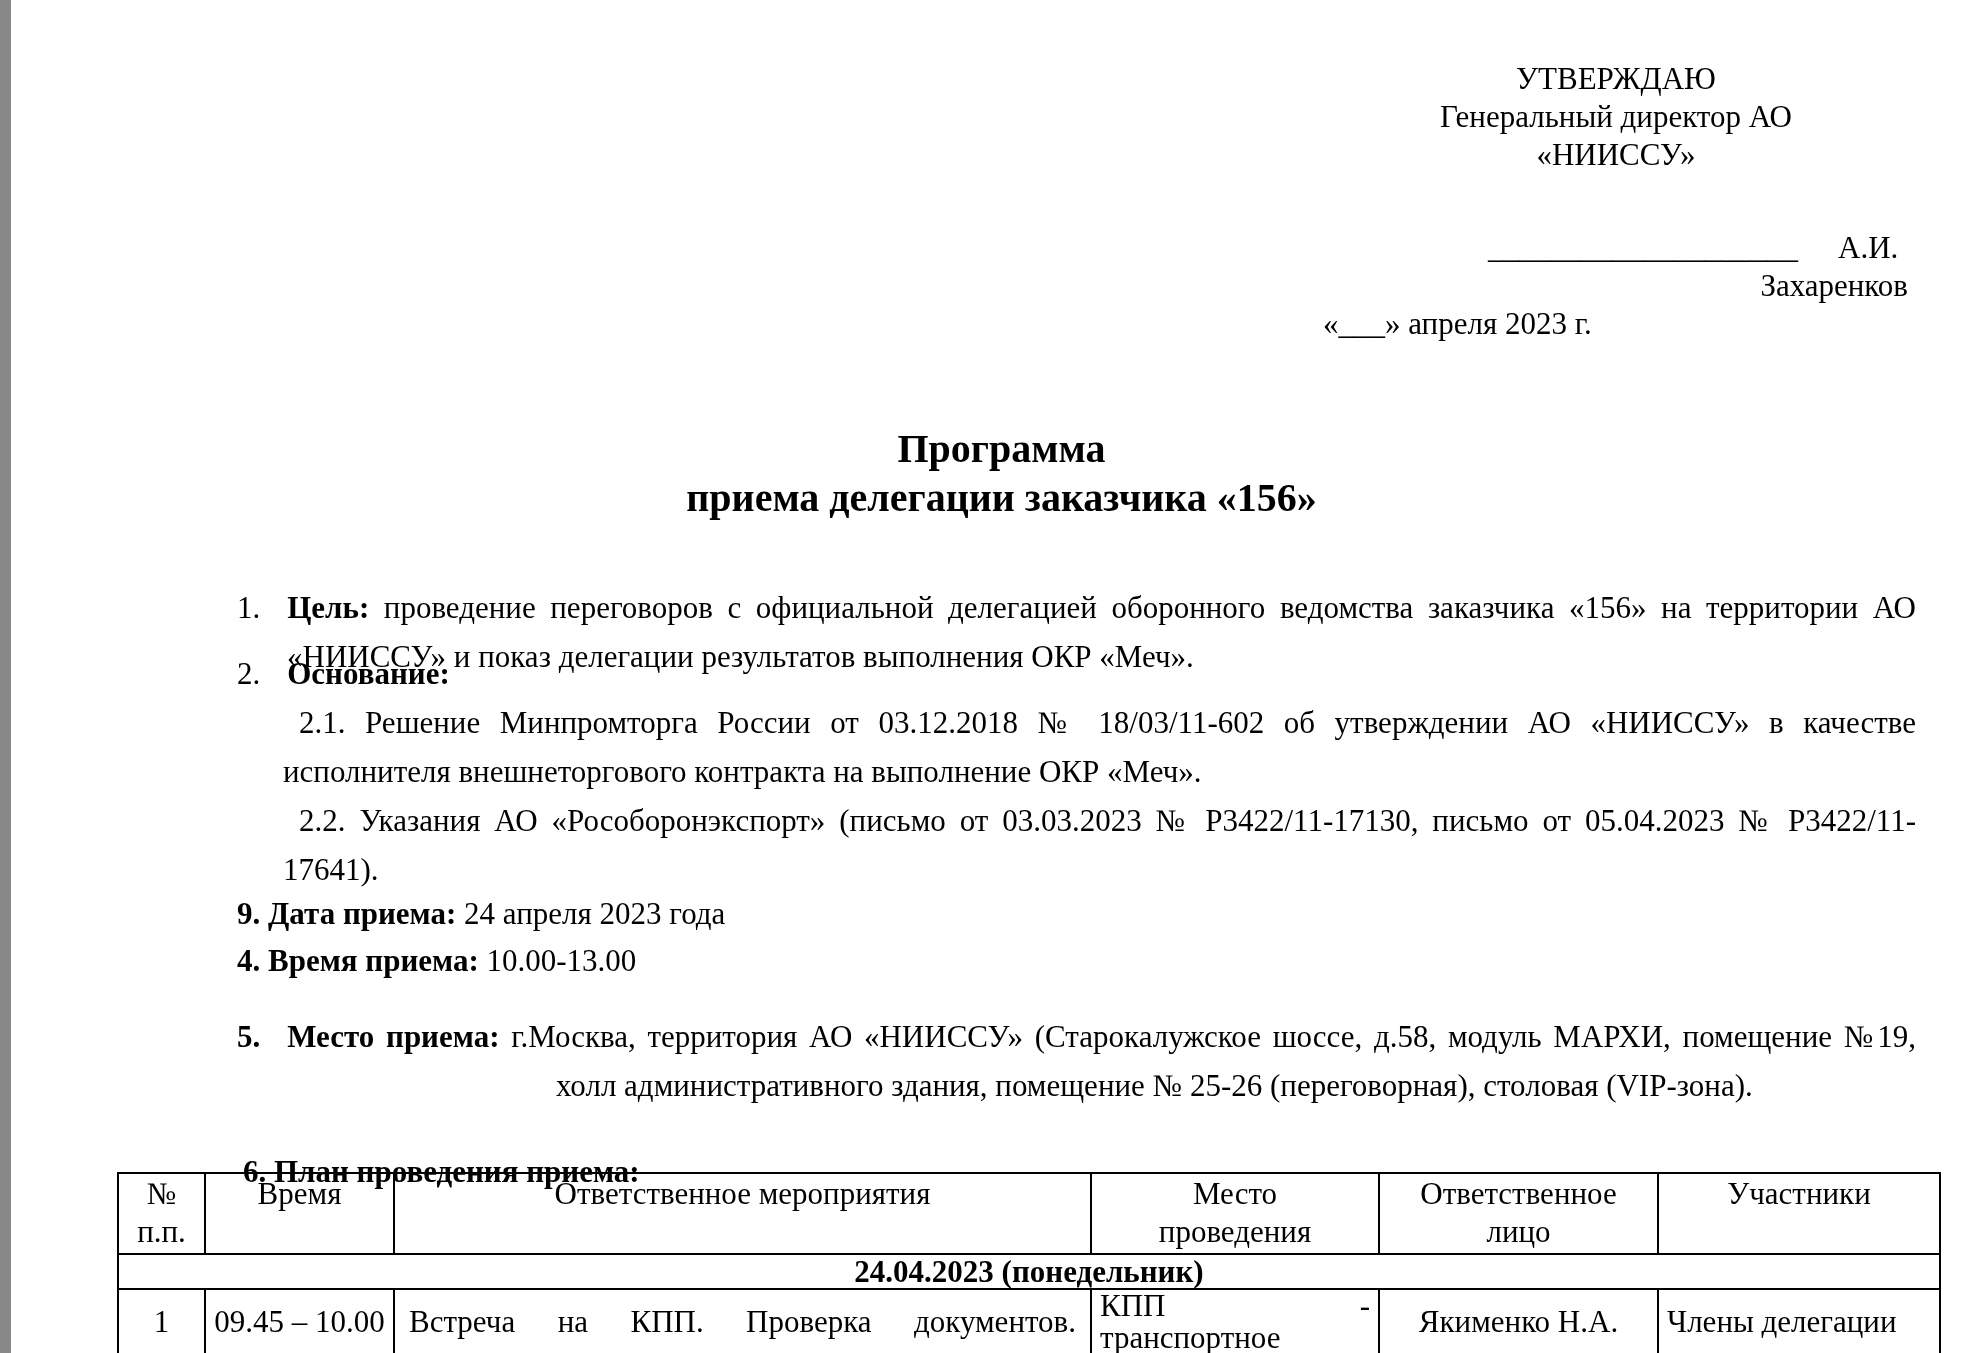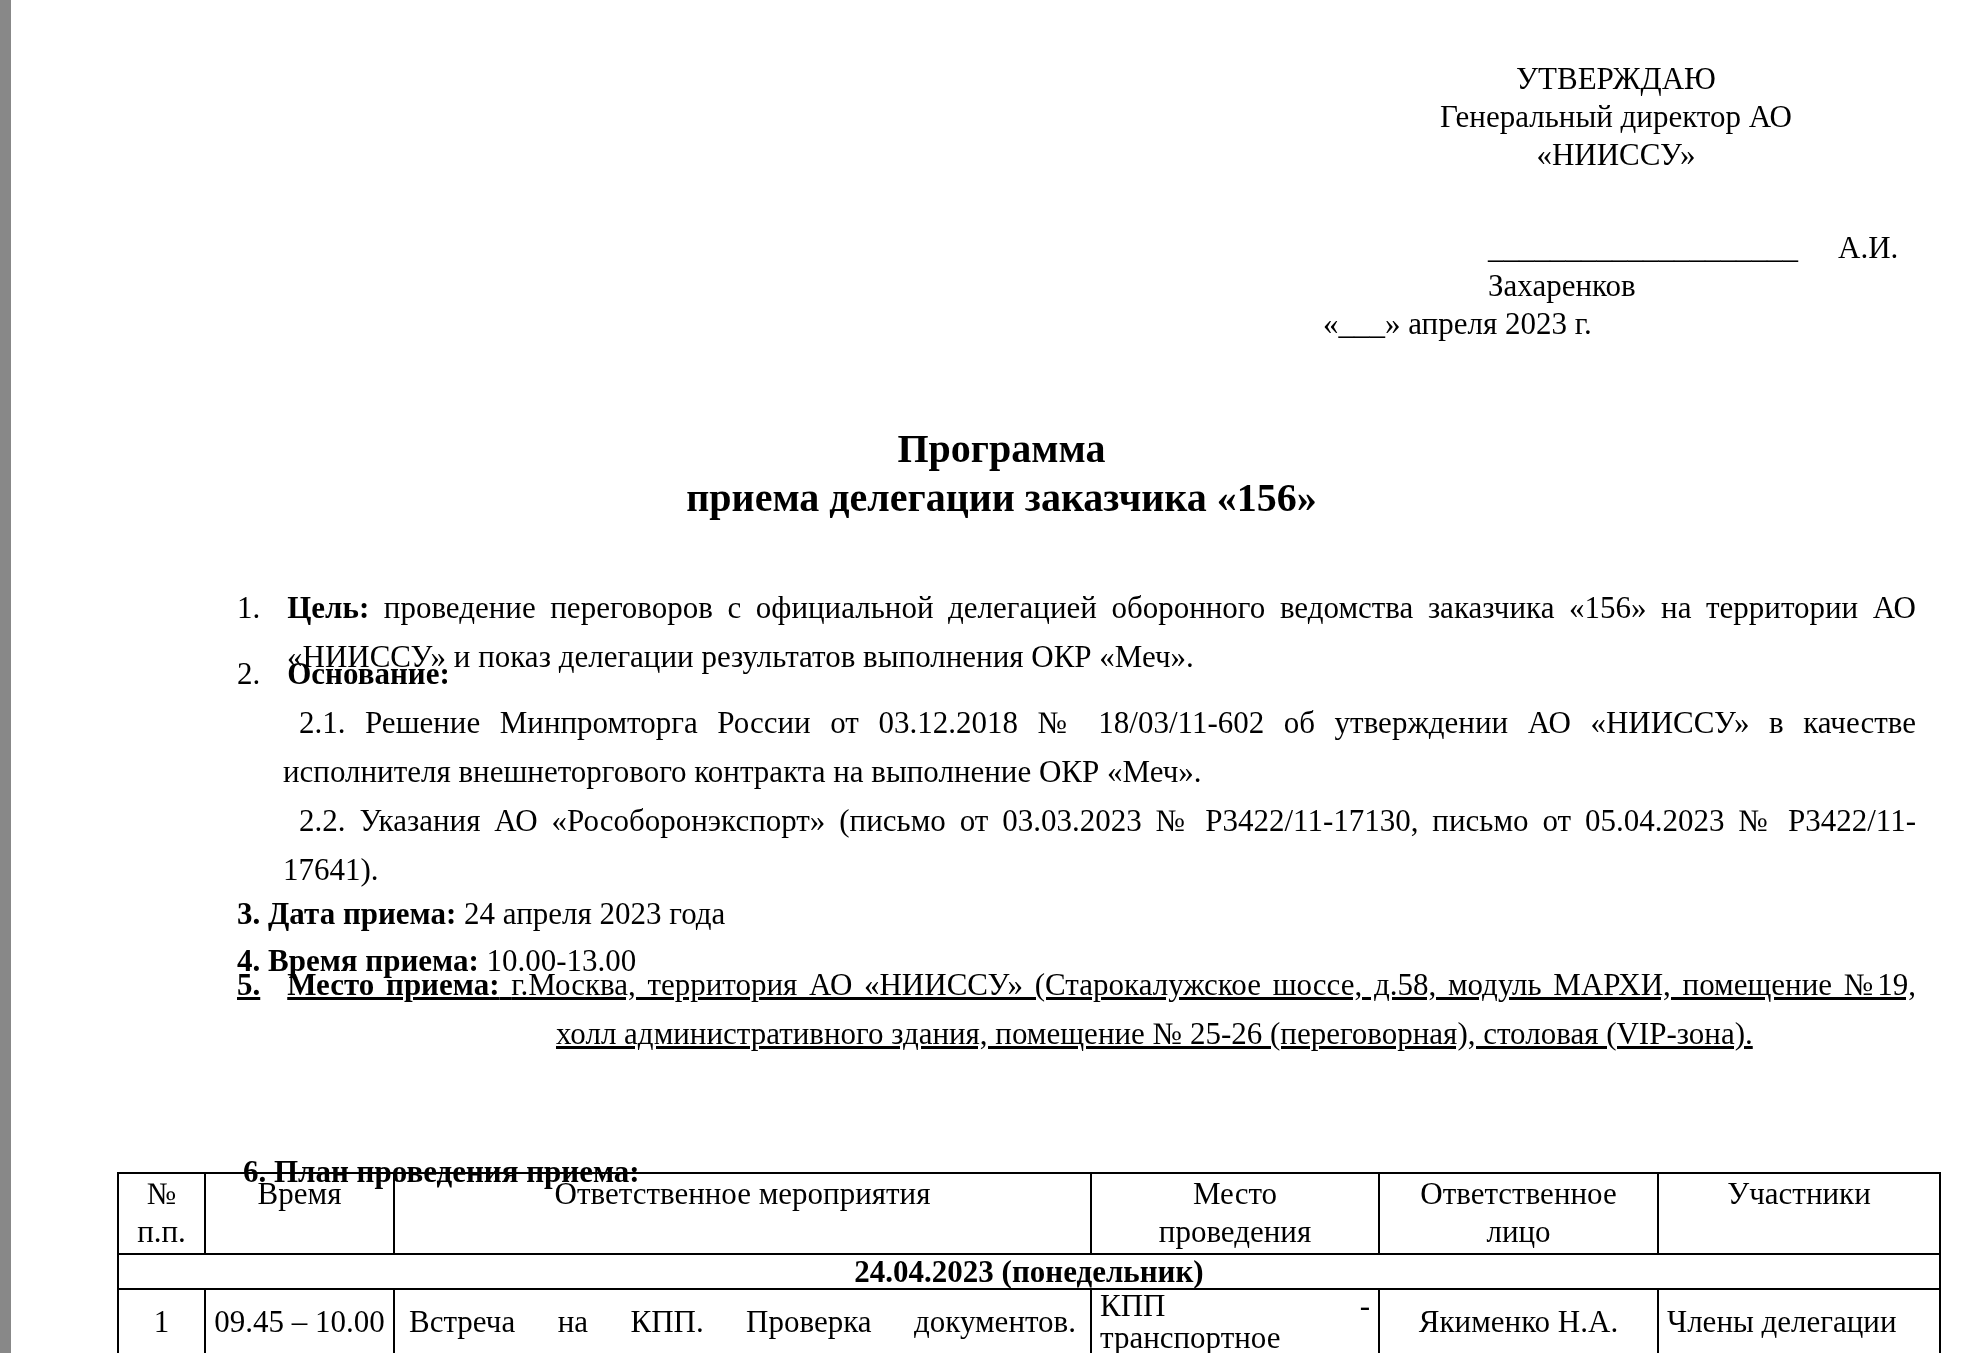--- a/index.html
+++ b/index.html
@@ -14,21 +14,21 @@
     margin-left:11px;
   }
 
   
   .approval {
     position:absolute; top:60px; left:1320px; width:570px;
     text-align:center; line-height:38px;
   }
   .sig-row { position:absolute; top:230px; left:1477px; white-space:nowrap; }
   .sig-row .initials { margin-left:40px; }
-  .sig-name { position:absolute; top:268px; left:1477px; width:420px; text-align:left; }
+  .sig-name { position:absolute; top:268px; left:1477px; width:420px; text-align:right; }
   .sig-date { position:absolute; top:306px; left:1312px; }
 
   
   .title {
     position:absolute; top:424px; left:0; width:1981px;
     text-align:center; font-weight:bold; font-size:40px; line-height:49px;
   }
 
   
   .para { position:absolute; left:226px; width:1679px; line-height:49px; margin:0; }
@@ -86,25 +86,25 @@
   </div>
 
   <p class="para p-just hang50" style="top:583px;"><span class="num">1.</span><span class="b">Цель:</span> <span>проведение переговоров с официальной делегацией оборонного ведомства заказчика «156» на территории АО «НИИССУ» и показ делегации результатов выполнения ОКР «Меч».</span></p>
 
   <p class="para hang50" style="top:649px;"><span class="num">2.</span><span class="b">Основание:</span></p>
 
   <p class="para p-just sub" style="top:698px;">2.1. Решение Минпромторга России от 03.12.2018 № 18/03/11-602 об утверждении АО «НИИССУ» в качестве исполнителя внешнеторгового контракта на выполнение ОКР «Меч».</p>
 
   <p class="para p-just sub" style="top:796px;">2.2. Указания АО «Рособоронэкспорт» (письмо от 03.03.2023 № Р3422/11-17130, письмо от 05.04.2023 № Р3422/11-17641).</p>
 
-  <p class="para" style="top:889px;"><span class="b">3. Дата приема:</span> <span>24 апреля 2023 года</span></p>
+  <p class="para" style="top:889px;"><span class="b">9. Дата приема:</span> <span>24 апреля 2023 года</span></p>
 
   <p class="para" style="top:936px;"><span class="b">4. Время приема:</span> <span>10.00-13.00</span></p>
 
-  <p class="para p-just hang319" style="top:960px;text-decoration:underline;"><span class="b"><span class="num">5.</span><span>Место приема:</span></span> <span>г.Москва, территория АО «НИИССУ» (Старокалужское шоссе, д.58, модуль МАРХИ, помещение №19, холл административного здания, помещение № 25-26 (переговорная), столовая (VIP-зона).</span></p>
+  <p class="para p-just hang319" style="top:1012px;"><span class="b"><span class="num">5.</span><span>Место приема:</span></span> <span>г.Москва, территория АО «НИИССУ» (Старокалужское шоссе, д.58, модуль МАРХИ, помещение №19, холл административного здания, помещение № 25-26 (переговорная), столовая (VIP-зона).</span></p>
 
   <p class="para b" style="top:1147px; left:232px;">6. План проведения приема:</p>
 
   <table class="doc-table">
     <colgroup>
       <col style="width:87px">
       <col style="width:189px">
       <col style="width:697px">
       <col style="width:288px">
       <col style="width:279px">

